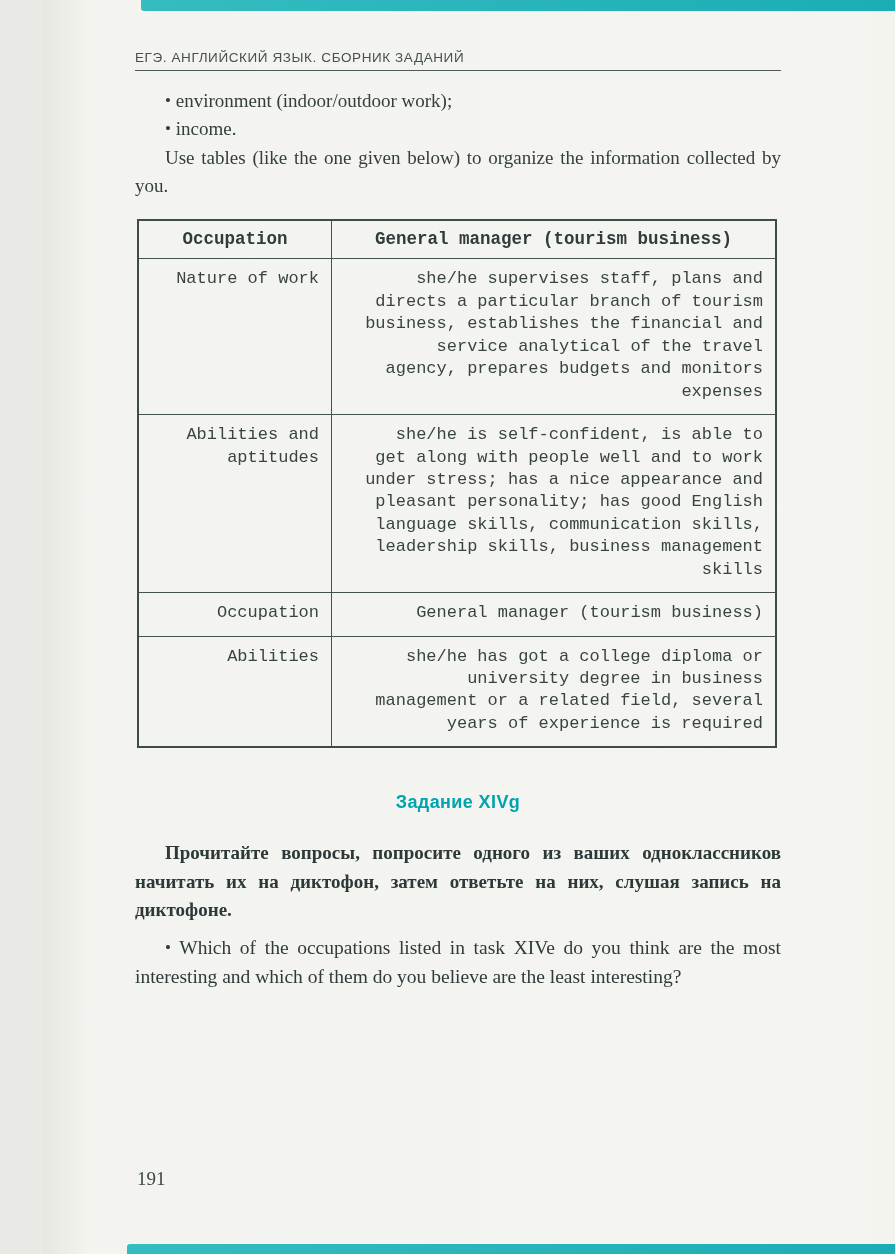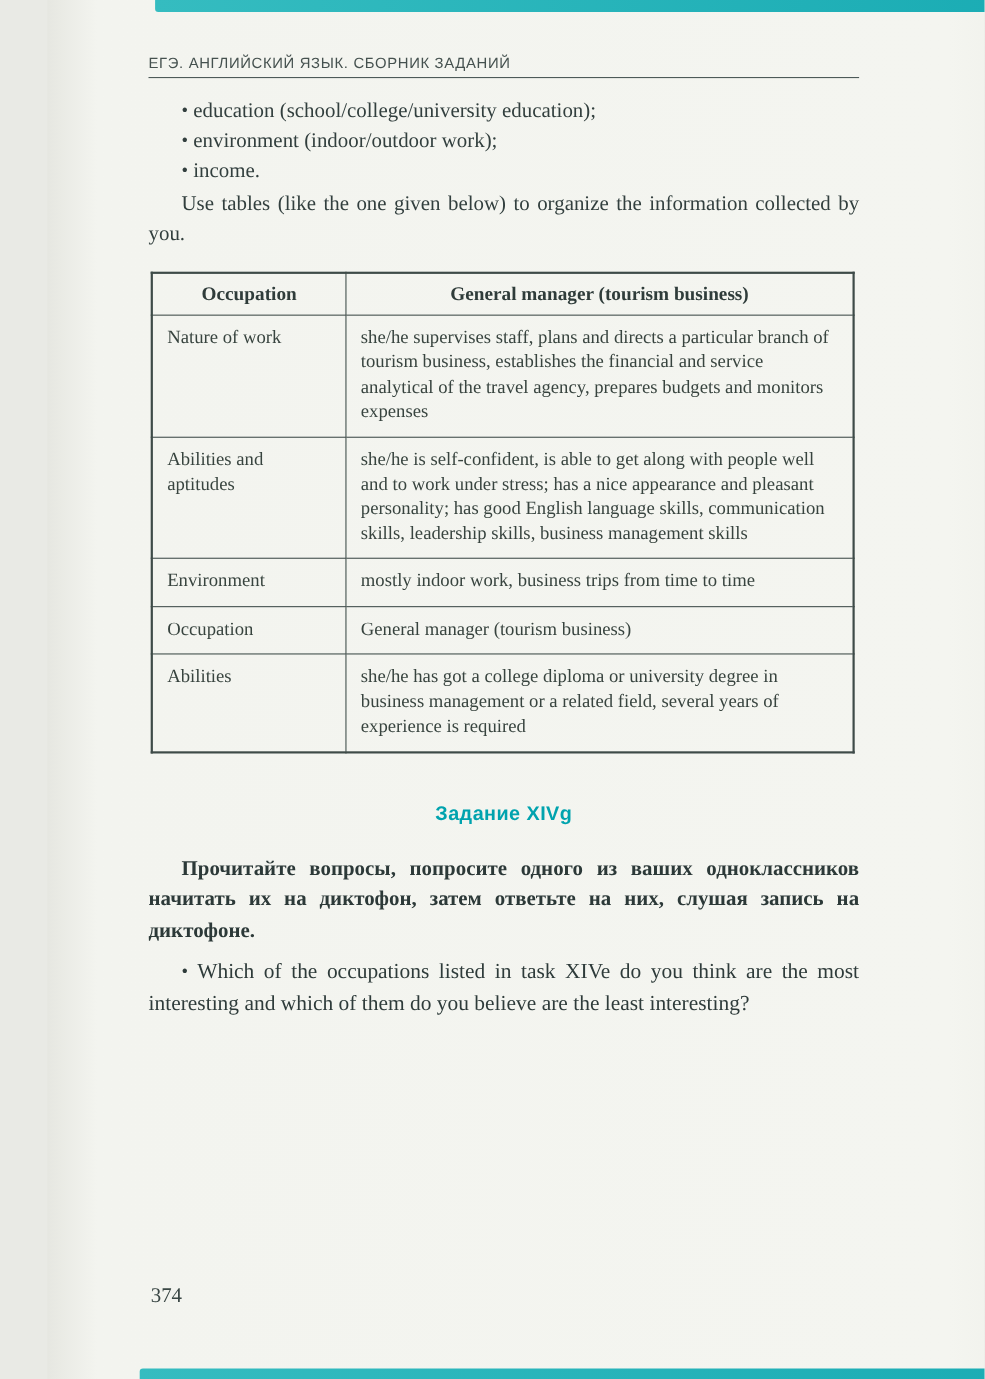--- a/index.html
+++ b/index.html
@@ -34,25 +34,25 @@
   .para-intro{margin-top:2px;}
 
   table.occ{
     border-collapse:collapse;
     margin:20px 0 0 2px;
     width:640px;
     font-size:17px;line-height:1.32;color:#38443f;
   }
   table.occ th, table.occ td{
     border:1.6px solid #45524f;
-    padding:9px 12px 11px 13px;
+    padding:9px 12px 11px 30px;
     vertical-align:top;
-    text-align:left;
+    text-align:right;
   }
-  table.occ{border:2.2px solid #3e4b48;}
+  table.occ{border:2.2px solid #3e4b48;font-family:Liberation Mono, monospace;}
   table.occ th{
     text-align:center;font-weight:bold;font-size:17.5px;
     padding:7px 10px;color:#2f3c3a;
   }
   td.label{width:150px;}
   td.value{text-align:justify;}
 
   .task-title{
     font-family:"Liberation Sans", sans-serif;
     font-weight:bold;font-size:18px;letter-spacing:.4px;
@@ -72,21 +72,20 @@
 <div class="page">
   <div class="scan-band top"></div>
   <div class="scan-band bottom"></div>
 
   <div class="content">
 
     <div class="running-header">ЕГЭ. АНГЛИЙСКИЙ ЯЗЫК. СБОРНИК ЗАДАНИЙ</div>
     <div class="header-rule"></div>
 
     <div class="bullet-list">
-      <p class="indent"><span class="dot">•</span> <span>education (school/college/university education);</span></p>
       <p class="indent"><span class="dot">•</span> <span>environment (indoor/outdoor work);</span></p>
       <p class="indent"><span class="dot">•</span> <span>income.</span></p>
     </div>
 
     <p class="indent para-intro">Use tables (like the one given below) to organize the information collected by you.</p>
 
     <table class="occ">
       <thead>
         <tr>
           <th>Occupation</th>
@@ -96,36 +95,32 @@
       <tbody>
         <tr>
           <td class="label">Nature of work</td>
           <td class="value">she/he supervises staff, plans and directs a particular branch of tourism business, establishes the financial and service analytical of the travel agency, prepares budgets and monitors expenses</td>
         </tr>
         <tr>
           <td class="label">Abilities and aptitudes</td>
           <td class="value">she/he is self-confident, is able to get along with people well and to work under stress; has a nice appearance and pleasant personality; has good English language skills, communication skills, leadership skills, business management skills</td>
         </tr>
         <tr>
-          <td class="label">Environment</td>
-          <td class="value">mostly indoor work, business trips from time to time</td>
-        </tr>
-        <tr>
           <td class="label">Occupation</td>
           <td class="value">General manager (tourism business)</td>
         </tr>
         <tr>
           <td class="label">Abilities</td>
           <td class="value">she/he has got a college diploma or university degree in business management or a related field, several years of experience is required</td>
         </tr>
       </tbody>
     </table>
 
     <div class="task-title">Задание XIVg</div>
 
     <p class="indent ru">Прочитайте вопросы, попросите одного из ваших одноклассников начитать их на диктофон, затем ответьте на них, слушая запись на диктофоне.</p>
 
     <p class="indent q"><span class="dot">•</span> <span>Which of the occupations listed in task XIVe do you think are the most interesting and which of them do you believe are the least interesting?</span></p>
 
   </div>
 
-  <div class="page-number">374</div>
+  <div class="page-number">191</div>
 </div>
 
 </body></html>

